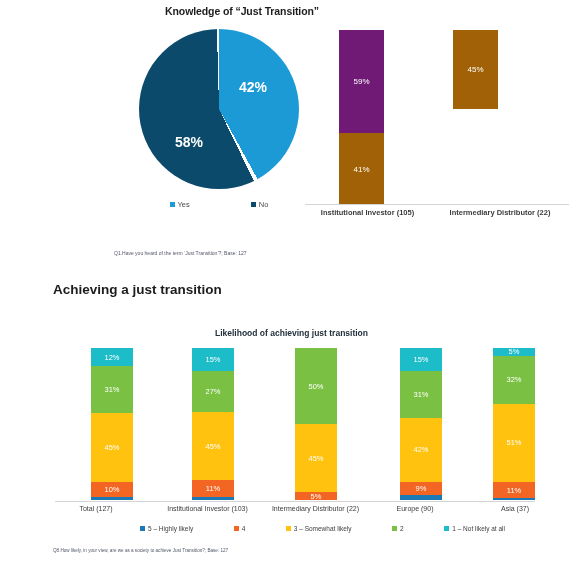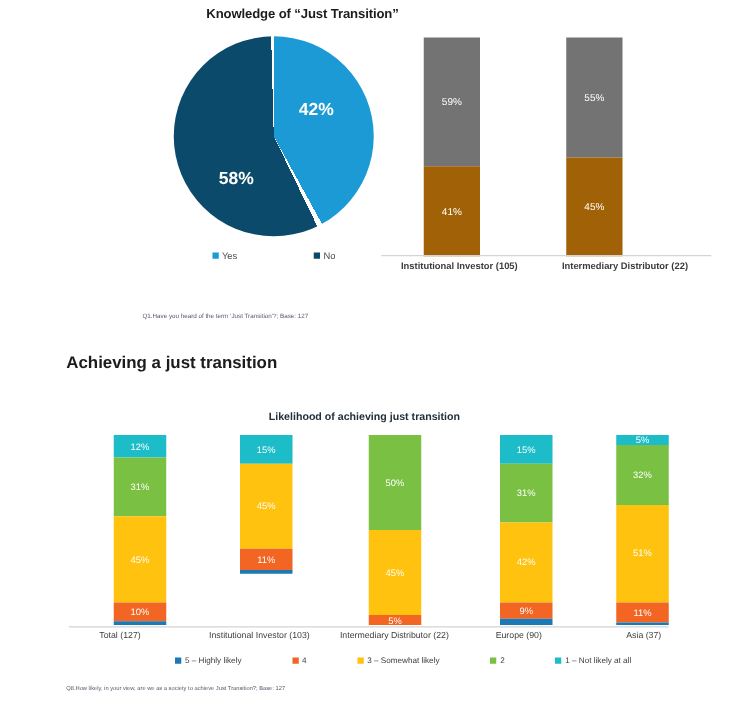--- a/index.html
+++ b/index.html
@@ -92,21 +92,21 @@
   }
   #col1-a { left: 34px; height: 175px; }
   #col1-b { left: 148px; height: 175px; }
   .seg1 {
     display: flex;
     align-items: center;
     justify-content: center;
     color: #ffffff;
     font-size: 8px;
   }
-  .seg-no  { background: #737373; }
+  .seg-no  { background: #701a75; }
   .seg-yes { background: #a16207; }
 
   .cat1-label {
     position: absolute;
     top: 208px;
     font-size: 7.5px;
     color: #3c3c3c;
     text-align: center;
     white-space: nowrap;
     font-weight: bold;
@@ -242,21 +242,20 @@
       <span class="legend-text">No</span>
     </div>
   </div>
 
   <div id="chart1-bars">
     <div class="col1" id="col1-a">
       <div class="seg1 seg-no" style="height:59%">59%</div>
       <div class="seg1 seg-yes" style="height:41%">41%</div>
     </div>
     <div class="col1" id="col1-b">
-      <div class="seg1 seg-no" style="height:55%">55%</div>
       <div class="seg1 seg-yes" style="height:45%">45%</div>
     </div>
   </div>
   <div id="chart1-axis"></div>
 
   <div class="cat1-label" id="cat1-a">Institutional Investor (105)</div>
   <div class="cat1-label" id="cat1-b">Intermediary Distributor (22)</div>
 
   <div id="footnote-1">Q1.Have you heard of the term ‘Just Transition’?; Base: 127</div>
 </div>
@@ -272,20 +271,21 @@
     <div class="col2" style="left:36px">
       <div class="seg2 c-1" style="height:12%">12%</div>
       <div class="seg2 c-2" style="height:31%">31%</div>
       <div class="seg2 c-3" style="height:45%">45%</div>
       <div class="seg2 c-4" style="height:10%">10%</div>
       <div class="seg2 c-5" style="height:2%"></div>
     </div>
 
     <div class="col2" style="left:137px">
       <div class="seg2 c-1" style="height:15%">15%</div>
+      <div class="seg2 c-2" style="height:27%">27%</div>
       <div class="seg2 c-3" style="height:45%">45%</div>
       <div class="seg2 c-4" style="height:11%">11%</div>
       <div class="seg2 c-5" style="height:2%"></div>
     </div>
 
     <div class="col2" style="left:240px">
       <div class="seg2 c-2" style="height:50%">50%</div>
       <div class="seg2 c-3" style="height:45%">45%</div>
       <div class="seg2 c-4" style="height:5%">5%</div>
     </div>

